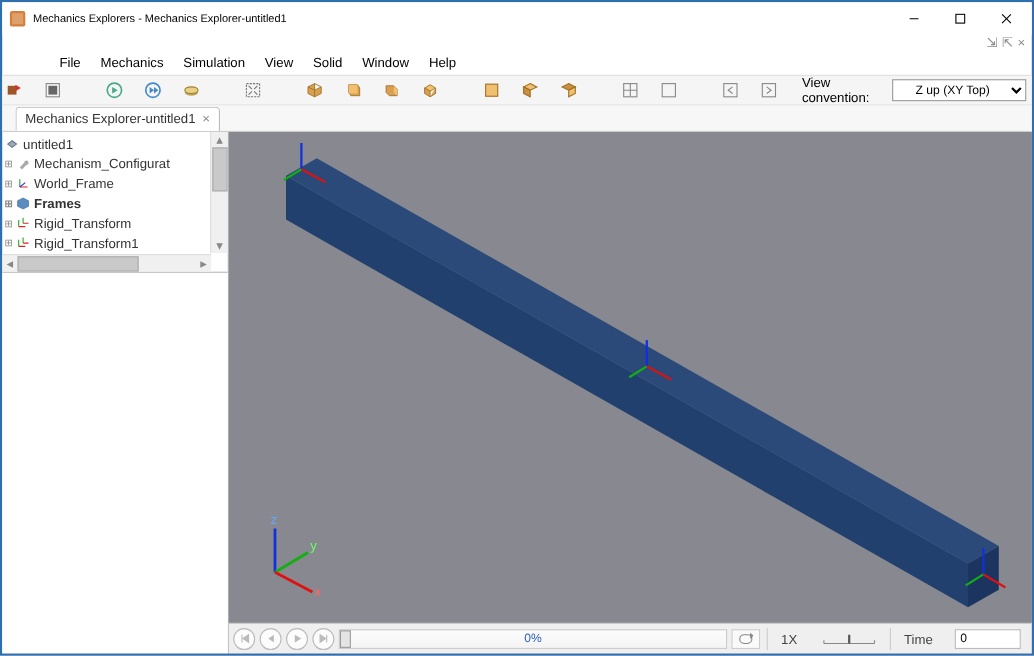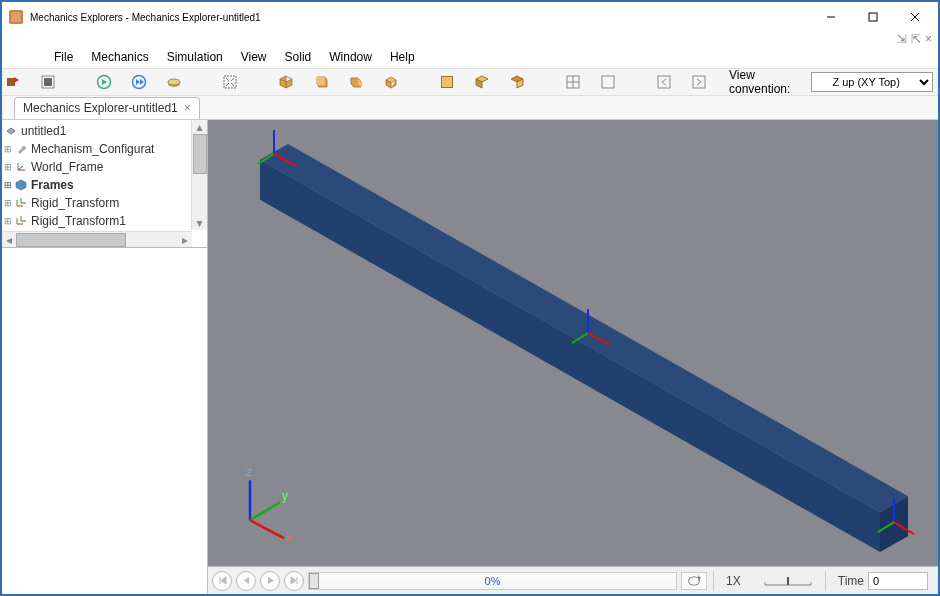--- a/index.html
+++ b/index.html
@@ -51,21 +51,21 @@
 .right { flex: 1; display: flex; flex-direction: column; background:#888; }
 .viewport { flex:1; position: relative; background: #888990; overflow:hidden; }
 .playbar { height: 28px; background: #efefef; border-top:1px solid #bbb; display:flex; align-items:center; padding:0 4px; gap:4px; }
 .play-btn { width:20px; height:20px; border-radius:50%; border:1px solid #bbb; display:flex; align-items:center; justify-content:center; color:#b8b8b8; background: #fcfcfc; }
 .slider-track { flex:1; height:18px; background:linear-gradient(#fcfcfc,#f4f4f4); border:1px solid #ccc; display:flex; align-items:center; position:relative; }
 .slider-thumb { width:10px; height:16px; background:#e4e4e4; border:1px solid #999; position:absolute; left:0; }
 .slider-pct { position:absolute; left:50%; transform:translateX(-50%); color:#2b5dc1; font-size:11px; }
 .loopbtn { width:26px; height:18px; border:1px solid #ccc; display:flex; align-items:center; justify-content:center; background:#fafafa; color:#666; }
 .speed { display:flex; align-items:center; gap:22px; padding:0 6px; color:#444; font-size:11px; }
 .speed .scale { width:50px; height:12px; position:relative; }
-.timebox { display:flex; align-items:center; gap:4px; color:#444; font-size:11px; padding:0 6px; }
+.timebox { display:flex; align-items:center; gap:20px; color:#444; font-size:11px; padding:0 6px; }
 .time-input { width:60px; height:18px; border:1px solid #bbb; padding:0 4px; font-size:11px; }
 
 svg { display:block; }
 </style>
 </head>
 <body>
 
 <div class="titlebar">
   <span class="appicon">
     <svg width="16" height="16">

